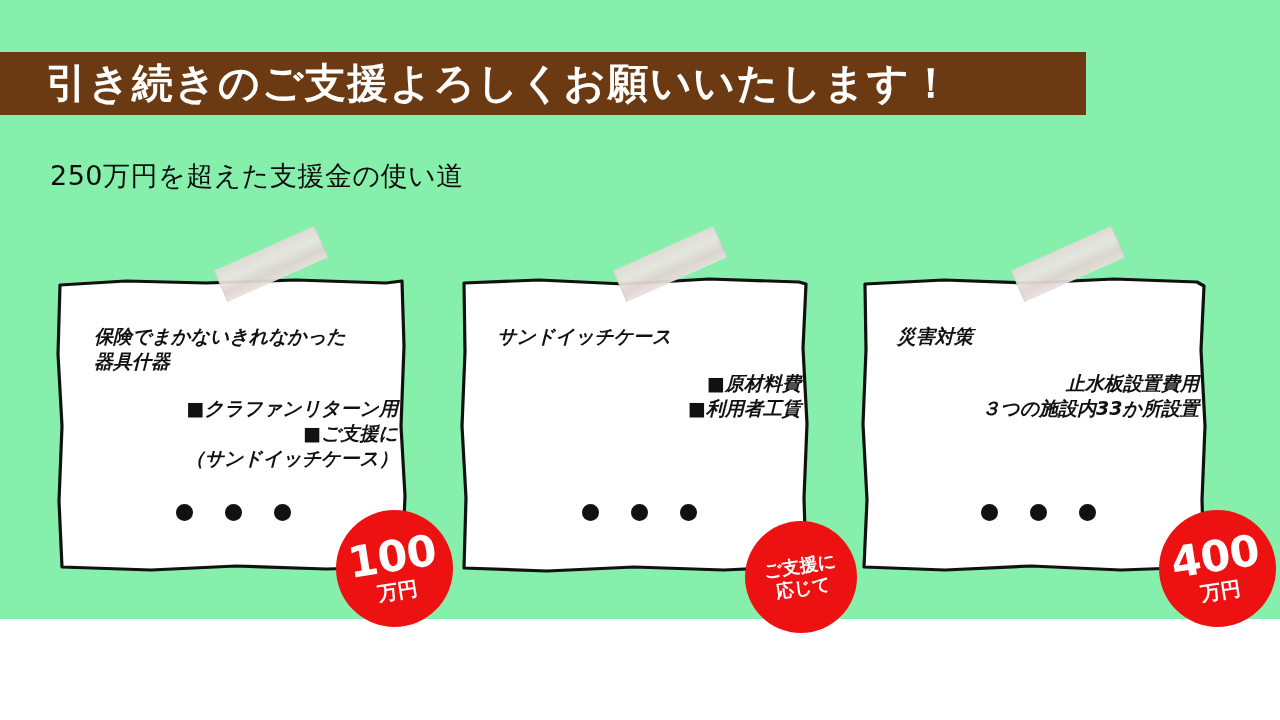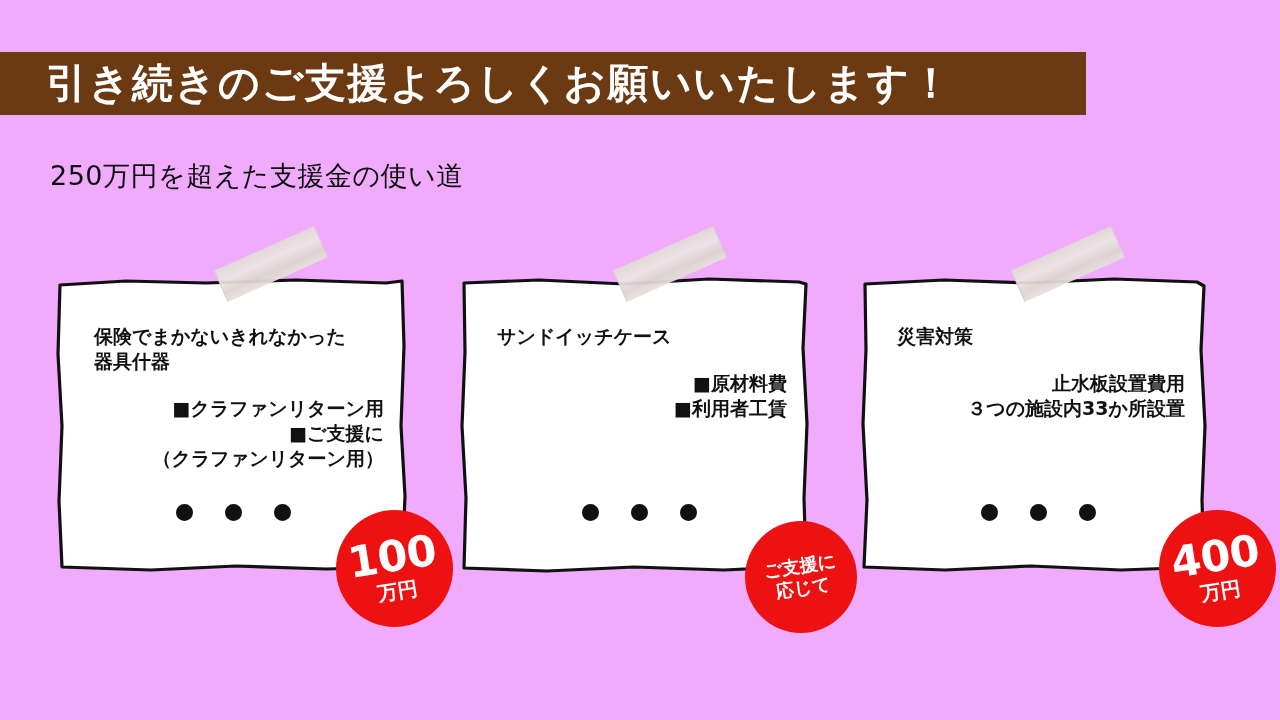--- a/index.html
+++ b/index.html
@@ -11,22 +11,22 @@
     height: 720px;
     background: #ffffff;
     font-family: "DejaVu Sans", "Liberation Sans", sans-serif;
     overflow: hidden;
     position: relative;
   }
   #slide {
     position: absolute;
     inset: 0;
     width: 1280px;
-    height: 720px;
-    background: #f0abfc;
+    height: 619px;
+    background: #86efac;
   }
 
   
   .banner {
     position: absolute;
     left: 0px;
     top: 52px;
     width: 1086px;
     height: 63px;
     background: #6B3A12;
@@ -71,21 +71,22 @@
     fill: #ffffff;
     stroke: #111111;
     stroke-width: 3.2;
     stroke-linejoin: round;
     stroke-linecap: round;
   }
   .card-body {
     position: absolute;
     left: 38px;
     top: 48px;
-    right: 22px;
+    right: 8px;
+    font-style: italic;
   }
   .card-heading {
     font-size: 19px;
     font-weight: bold;
     color: #111111;
     line-height: 1.32;
     white-space: pre-line;
   }
   .card-list {
     margin-top: 22px;
@@ -173,21 +174,21 @@
                L348,70 L345,150 L349,220 L346,291
                L270,293 L180,290 L95,294 L6,291
                L3,225 L6,150 L2,78 Z"></path>
     </svg>
     <div class="card-body">
       <div class="card-heading">保険でまかないきれなかった
 器具什器</div>
       <div class="card-list">
         <div class="li">■クラファンリターン用</div>
         <div class="li">■ご支援に</div>
-        <div class="li">（クラファンリターン用）</div>
+        <div class="li">（サンドイッチケース）</div>
       </div>
     </div>
     <div class="dots" style="left:120px; top:228px;">
       <span class="dot"></span>
       <span class="dot"></span>
       <span class="dot"></span>
     </div>
   </div>
 
   <div class="tape" style="left:216px; top:247px; width:108px; height:34px; transform: rotate(-24deg);"></div>

